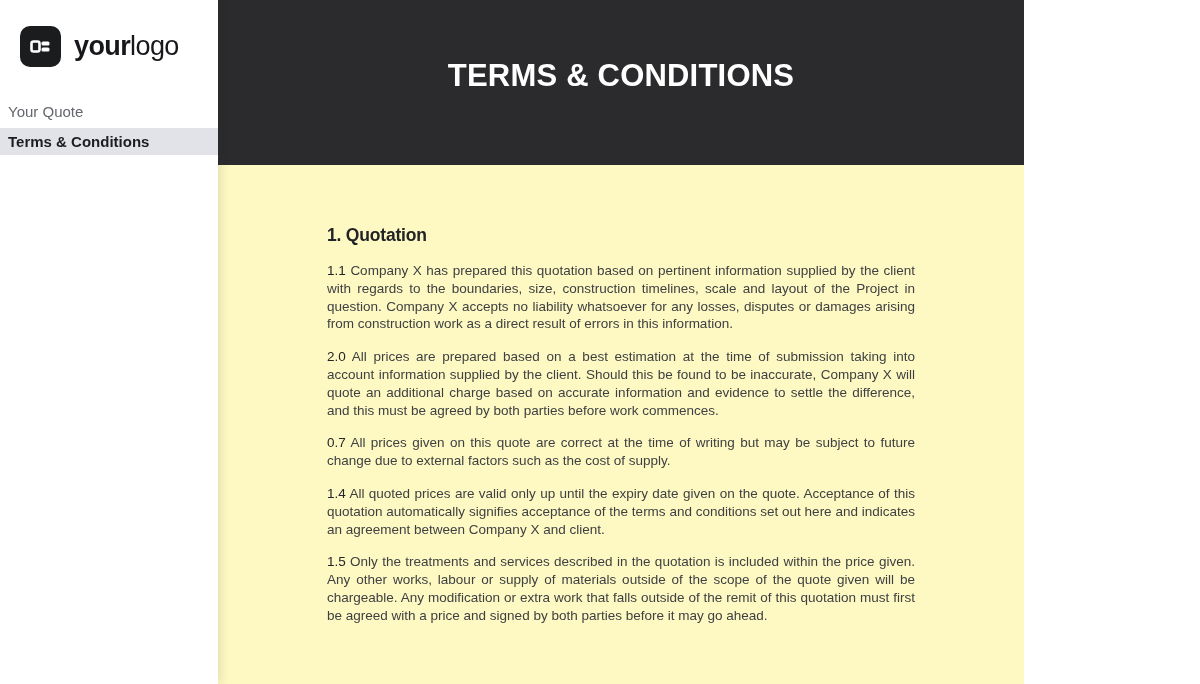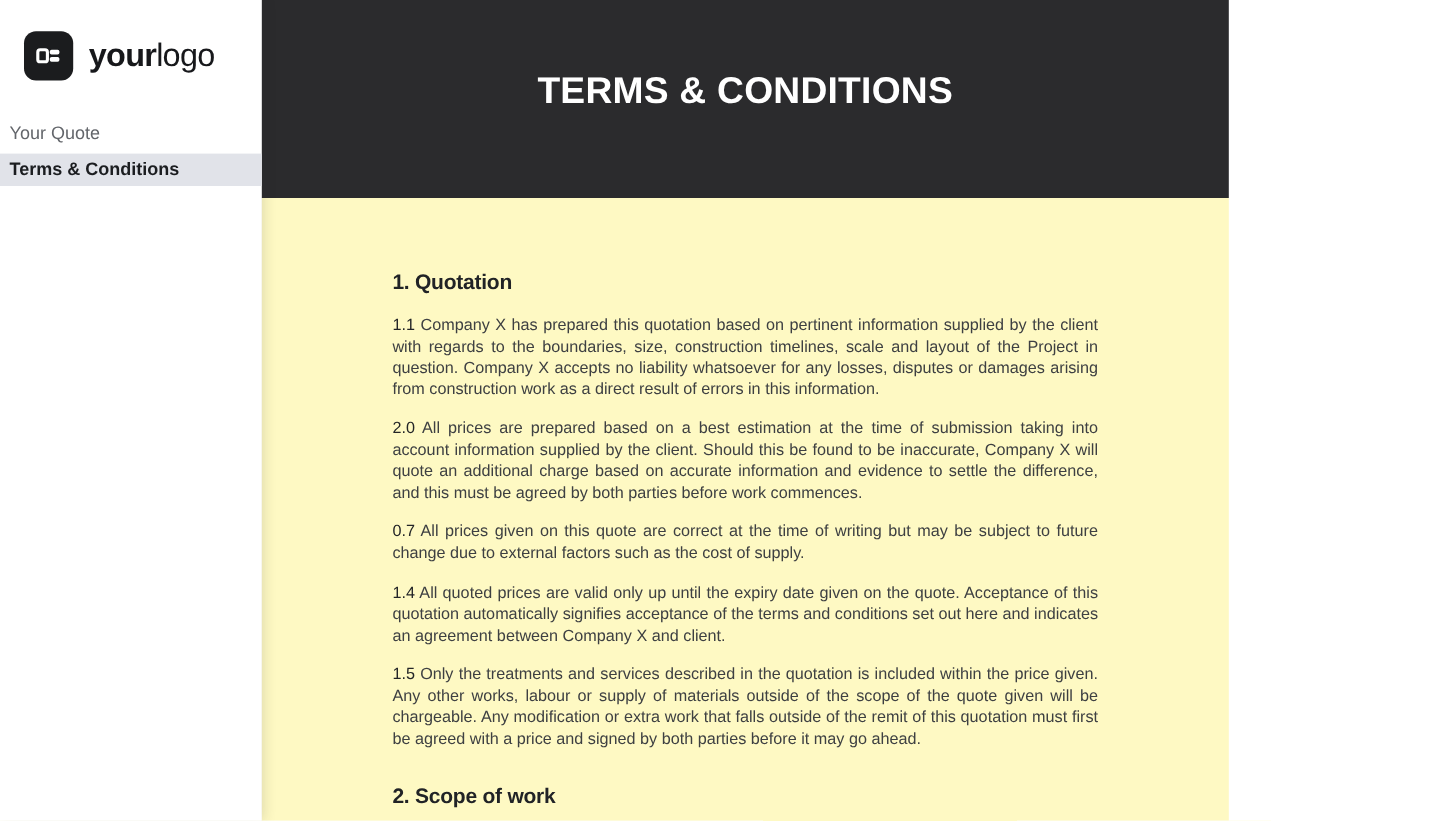--- a/index.html
+++ b/index.html
@@ -90,19 +90,18 @@
         <p class="clause"><b>1.1</b> <span>Company X has prepared this quotation based on pertinent information supplied by the client with regards to the boundaries, size, construction timelines, scale and layout of the Project in question. Company X accepts no liability whatsoever for any losses, disputes or damages arising from construction work as a direct result of errors in this information.</span></p>
 
         <p class="clause"><b>2.0</b> <span>All prices are prepared based on a best estimation at the time of submission taking into account information supplied by the client.  Should this be found to be inaccurate, Company X will quote an additional charge based on accurate information and evidence to settle the difference, and this must be agreed by both parties before work commences.</span></p>
 
         <p class="clause"><b>0.7</b> <span>All prices given on this quote are correct at the time of writing but may be subject to future change due to external factors such as the cost of supply.</span></p>
 
         <p class="clause"><b>1.4</b> <span>All quoted prices are valid only up until the expiry date given on the quote. Acceptance of this quotation automatically signifies acceptance of the terms and conditions set out here and indicates an agreement between Company X and client.</span></p>
 
         <p class="clause"><b>1.5</b> <span>Only the treatments and services described in the quotation is included within the price given. Any other works, labour or supply of materials outside of the scope of the quote given will be chargeable.  Any modification or extra work that falls outside of the remit of this quotation must first be agreed with a price and signed by both parties before it may go ahead.</span></p>
 
-        <h2 class="sec-heading bottom">2. Scope of work</h2>
 
       </div>
     </section>
   </main>
 
 </div>
 
 </body></html>

